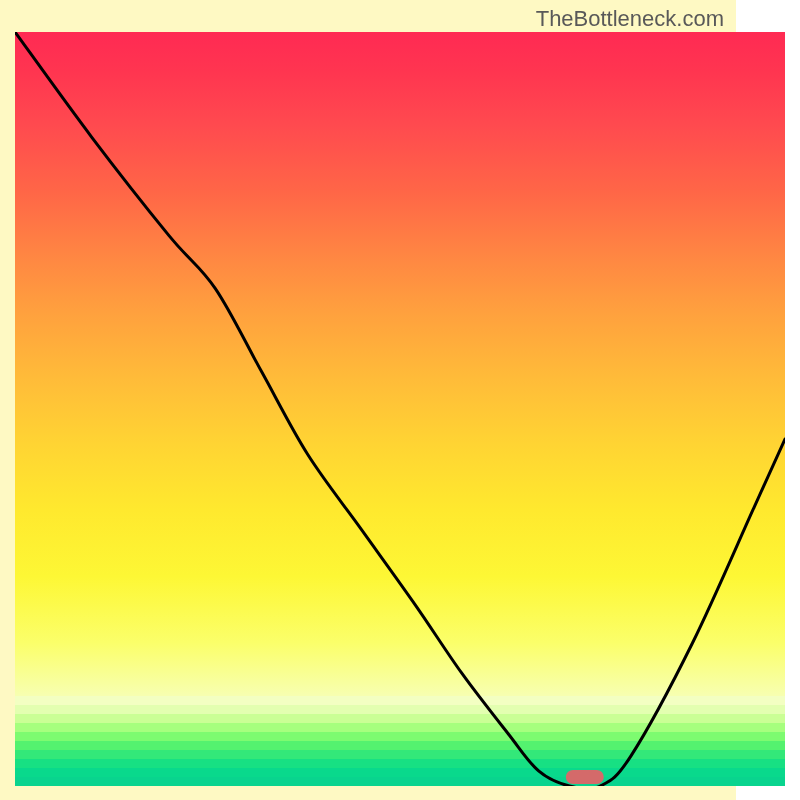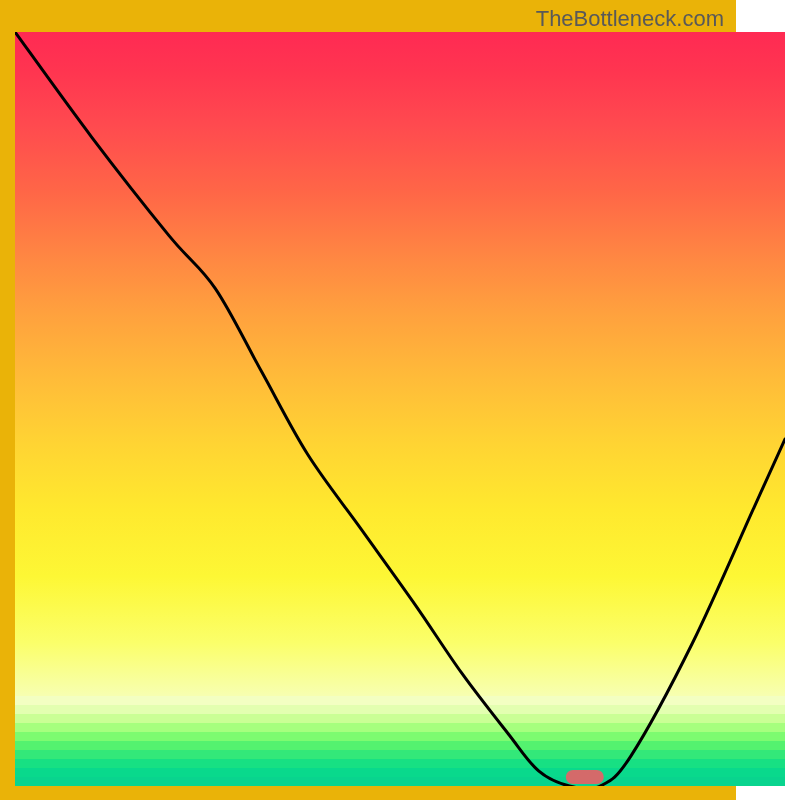--- a/index.html
+++ b/index.html
@@ -7,21 +7,21 @@
     padding: 0;
     width: 800px;
     height: 800px;
     overflow: hidden;
     font-family: Arial, Helvetica, sans-serif;
   }
   .container {
     position: relative;
     width: 736px;
     height: 800px;
-    background: #eab308;
+    background: #fef9c3;
   }
   .watermark {
     position: absolute;
     top: 6px;
     right: 12px;
     color: #595959;
     font-size: 22px;
     font-weight: 500;
     z-index: 20;
   }

